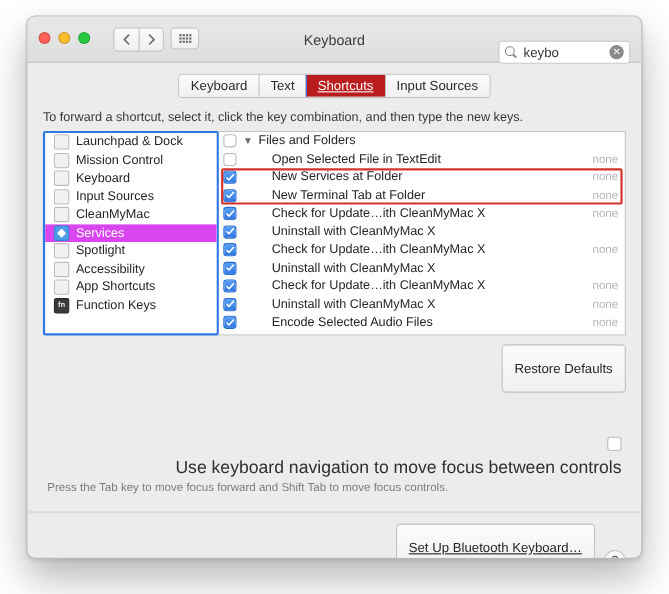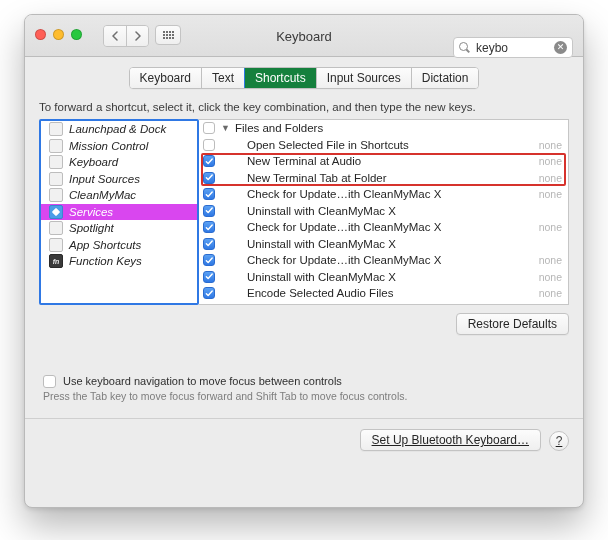--- a/index.html
+++ b/index.html
@@ -27,49 +27,49 @@
   .title { position: absolute; left: 0; right: 0; top: 0; height: 42px; display: flex; align-items: center; justify-content: center; font-size: 13px; color: #3b3b3b; }
   .search { position: absolute; right: 10px; top: 10px; width: 120px; height: 21px; background: #fff; border: 1px solid #c7c7c7; border-radius: 4px; display: flex; align-items: center; padding: 0 5px; gap: 4px; margin-top: 12px; }
   .search input { border: none; outline: none; font-size: 12px; width: 70px; color: #333; background: transparent; }
   .search .clear { margin-left: auto; width: 13px; height: 13px; border-radius: 50%; background: #8a8a8a; color: #fff; display: grid; place-items: center; font-size: 9px; line-height: 1; }
 
   
   .tabs { display: flex; justify-content: center; margin-top: 10px; }
   .segbar { display: inline-flex; border: 1px solid #c0c0c0; border-radius: 4px; overflow: hidden; background: #fff; box-shadow: 0 1px 0 rgba(0,0,0,0.02); }
   .seg { padding: 3px 10px; font-size: 12px; color: #2b2b2b; background: linear-gradient(#fcfcfc,#f0f0f0); }
   .seg + .seg { border-left: 1px solid #c0c0c0; }
-  .seg.active { background: #15803d; color: #fff; border-left-color: #2f78e4; }
+  .seg.active { background: #b91c1c; color: #fff; border-left-color: #2f78e4; text-decoration: underline; }
 
   .instr { margin: 12px 14px 6px; font-size: 11.5px; color: #3a3a3a; }
 
   .split { display: flex; margin: 4px 14px 0; gap: 0; }
-  .catlist { width: 160px; height: 186px; background: #fff; border: 2px solid #2f78e4; border-radius: 2px; overflow: hidden; font-style: italic; }
+  .catlist { width: 160px; height: 186px; background: #fff; border: 2px solid #2f78e4; border-radius: 2px; overflow: hidden; }
   .cat { display: flex; align-items: center; gap: 6px; padding: 1px 8px; height: 16.5px; font-size: 11.5px; color: #262626; }
   .cat.sel { background: #d946ef; color: #fff; }
   .caticon { width: 14px; height: 14px; border-radius: 2px; background: #f1f1f1; border: 1px solid #bdbdbd; display: grid; place-items: center; font-size: 9px; color: #6a6a6a; flex: none; }
   .caticon.svc { background: #4c9de8; border-color: #3b86cf; }
   .caticon.svc::after { content: ""; width: 6px; height: 6px; background: #fff; transform: rotate(45deg); border-radius: 1px; }
   .caticon.fn { background: #3a3a3a; border-color: #2a2a2a; color: #e6e6e6; font-size: 7px; font-weight: 700; }
 
   .svclist { flex: 1; height: 186px; background: #fff; border: 1px solid #c6c6c6; border-left: none; overflow: hidden; position: relative; }
   .svcinner { position: relative; }
   .svcrow { display: flex; align-items: center; gap: 6px; height: 16.5px; font-size: 11.5px; color: #262626; padding: 0 6px 0 4px; }
   .svcrow .cb { width: 12px; height: 12px; flex: none; border-radius: 3px; background: linear-gradient(#5aa0f3,#2f78e4); border: 1px solid #2b6cd0; display: grid; place-items: center; }
   .svcrow .cb.off { background: #fff; border: 1px solid #bcbcbc; }
   .svcrow .cb svg { width: 9px; height: 9px; display: block; }
   .svcrow .disclosure { width: 8px; color: #6a6a6a; font-size: 9px; flex: none; text-align: center; }
   .svcrow .label { flex: 1; white-space: nowrap; overflow: hidden; text-overflow: ellipsis; }
   .svcrow .note { color: #b6b6b6; font-size: 10.5px; }
   .svcrow.indent .label { padding-left: 12px; }
   .redbox { position: absolute; left: 2px; right: 2px; top: 33px; height: 33px; border: 2px solid #d6322c; border-radius: 2px; pointer-events: none; }
 
   .restore { display: flex; justify-content: flex-end; margin: 8px 14px 0; }
-  .macbtn { background: linear-gradient(#fcfcfc,#efefef); border: 1px solid #c3c3c3; border-radius: 4px; padding: 3px 11px; font-size: 12px; color: #262626; box-shadow: 0 1px 0 rgba(0,0,0,0.03); }
-
-  .kbnav { margin: 40px 18px 2px; display: flex; align-items: flex-start; gap: 7px; font-size: 11px; color: #2f2f2f; }
+  .macbtn { background: linear-gradient(#fcfcfc,#efefef); border: 1px solid #c3c3c3; border-radius: 4px; padding: 14px 11px; font-size: 12px; color: #262626; box-shadow: 0 1px 0 rgba(0,0,0,0.03); }
+
+  .kbnav { margin: 40px 18px 2px; display: flex; align-items: flex-end; gap: 7px; font-size: 16px; color: #2f2f2f; flex-direction: column; }
   .kbnav .cb { width: 13px; height: 13px; border: 1px solid #bcbcbc; border-radius: 3px; background: #fff; }
   .hint { margin: 1px 18px 0; font-size: 10.5px; color: #7d7d7d; }
 
   .divider { height: 1px; background: #cfcfcf; margin: 16px 0 0; }
   .footer { display: flex; justify-content: flex-end; align-items: flex-end; gap: 8px; padding: 10px 14px; text-decoration: underline; }
   .helpbtn { width: 20px; height: 20px; border-radius: 50%; background: linear-gradient(#fcfcfc,#ececec); border: 1px solid #c3c3c3; display: grid; place-items: center; font-size: 12px; color: #444; }
 
   .magnifier { width: 11px; height: 11px; position: relative; }
   .magnifier::before { content: ""; position: absolute; width: 7px; height: 7px; border: 1.3px solid #8a8a8a; border-radius: 50%; left: 0; top: 0; }
   .magnifier::after { content: ""; position: absolute; width: 4px; height: 1.5px; background: #8a8a8a; transform: rotate(45deg); left: 7px; top: 8px; }
@@ -120,21 +120,20 @@
       <div class="clear">✕</div>
     </div>
   </div>
 
   <div class="tabs">
     <div class="segbar" id="segbar">
         <div class="seg">Keyboard</div>
         <div class="seg">Text</div>
         <div class="seg active">Shortcuts</div>
         <div class="seg">Input Sources</div>
-        <div class="seg">Dictation</div>
       </div>
   </div>
 
   <div class="instr">To forward a shortcut, select it, click the key combination, and then type the new keys.</div>
 
   <div class="split">
     <div class="catlist" id="catlist">
         <div class="cat">
           <div class="caticon"></div>
           <span>Launchpad &amp; Dock</span>
@@ -155,51 +154,55 @@
           <div class="caticon"></div>
           <span>CleanMyMac</span>
         </div>
         <div class="cat sel">
           <div class="caticon svc"></div>
           <span>Services</span>
         </div>
         <div class="cat">
           <div class="caticon"></div>
           <span>Spotlight</span>
+        </div>
+        <div class="cat">
+          <div class="caticon"></div>
+          <span>Accessibility</span>
         </div>
         <div class="cat">
           <div class="caticon"></div>
           <span>App Shortcuts</span>
         </div>
         <div class="cat">
           <div class="caticon fn">fn</div>
           <span>Function Keys</span>
         </div>
       </div>
     <div class="svclist">
       <div class="svcinner" id="svcinner">
           <div class="svcrow">
             <div class="cb off"></div>
             <span class="disclosure">▼</span>
             <span class="label" style="padding-left:0">Files and Folders</span>
           </div>
           <div class="svcrow indent">
             <div class="cb off"></div>
             <span class="disclosure"></span>
-            <span class="label">Open Selected File in Shortcuts</span>
-            <span class="note">none</span>
-          </div>
-          <div class="svcrow indent">
-            <div class="cb">
-              <svg viewBox="0 0 10 10">
-                <path d="M1.5 5.2l2 2 4.5-5" stroke="#fff" stroke-width="1.6" fill="none" stroke-linecap="round" stroke-linejoin="round"></path>
-              </svg>
-            </div>
-            <span class="disclosure"></span>
-            <span class="label">New Terminal at Audio</span>
+            <span class="label">Open Selected File in TextEdit</span>
+            <span class="note">none</span>
+          </div>
+          <div class="svcrow indent">
+            <div class="cb">
+              <svg viewBox="0 0 10 10">
+                <path d="M1.5 5.2l2 2 4.5-5" stroke="#fff" stroke-width="1.6" fill="none" stroke-linecap="round" stroke-linejoin="round"></path>
+              </svg>
+            </div>
+            <span class="disclosure"></span>
+            <span class="label">New Services at Folder</span>
             <span class="note">none</span>
           </div>
           <div class="svcrow indent">
             <div class="cb">
               <svg viewBox="0 0 10 10">
                 <path d="M1.5 5.2l2 2 4.5-5" stroke="#fff" stroke-width="1.6" fill="none" stroke-linecap="round" stroke-linejoin="round"></path>
               </svg>
             </div>
             <span class="disclosure"></span>
             <span class="label">New Terminal Tab at Folder</span>

